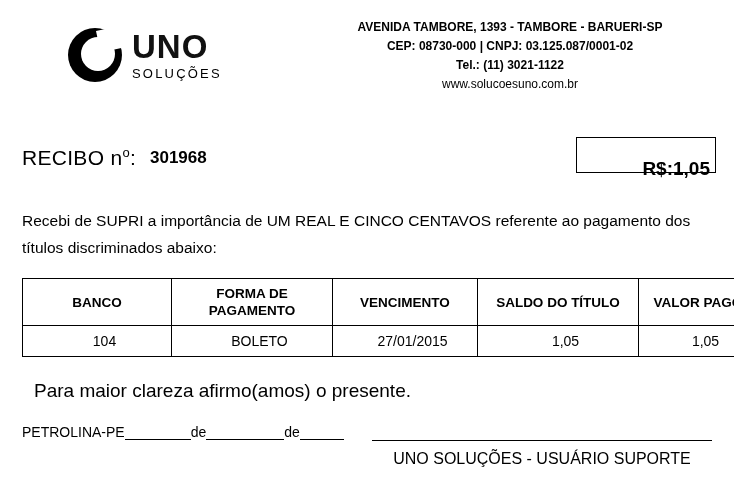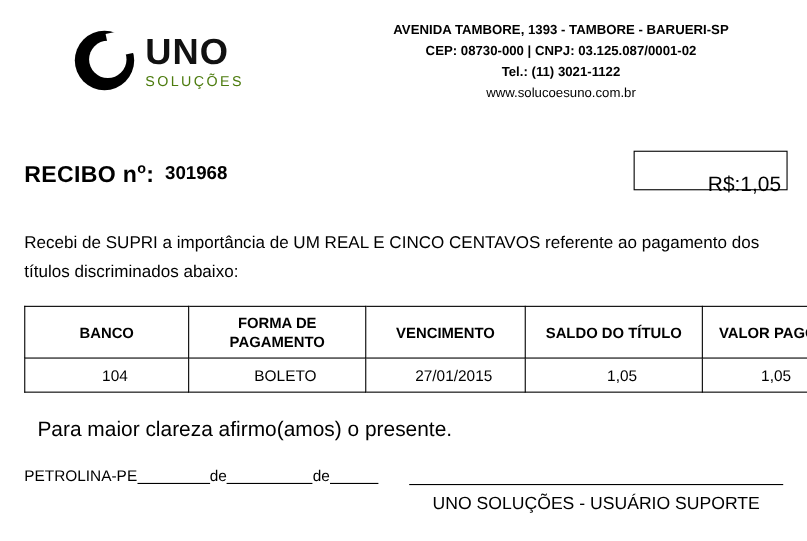--- a/index.html
+++ b/index.html
@@ -75,21 +75,21 @@
   .logo-uno {
     font-size: 33px;
     font-weight: bold;
     letter-spacing: 1px;
     line-height: 34px;
     color: #111111;
   }
   .logo-sub {
     font-size: 13px;
     letter-spacing: 2.2px;
-    color: #4d7c0f;
+    color: #000000;
     line-height: 16px;
     margin-top: 2px;
   }
   .company-info {
     position: absolute;
     left: 300px;
     top: 18px;
     width: 420px;
     text-align: center;
     font-size: 12px;
@@ -107,21 +107,21 @@
     left: 0;
     top: 140px;
     width: 734px;
     height: 44px;
   }
   .receipt-title {
     position: absolute;
     left: 22px;
     top: 5px;
     font-size: 21px;
-    font-weight: bold;
+    font-weight: normal;
     letter-spacing: 0.3px;
   }
   .receipt-title sup {
     font-size: 13px;
     vertical-align: super;
   }
   .receipt-number {
     position: absolute;
     left: 150px;
     top: 8px;
@@ -135,21 +135,21 @@
     width: 140px;
     height: 36px;
     border: 1px solid #000000;
     box-sizing: border-box;
   }
   .amount-text {
     position: absolute;
     right: 24px;
     top: 18px;
     font-size: 19px;
-    font-weight: normal;
+    font-weight: bold;
   }
 
   
   .para {
     position: absolute;
     left: 22px;
     top: 207px;
     width: 670px;
     font-size: 15.5px;
     line-height: 27px;

